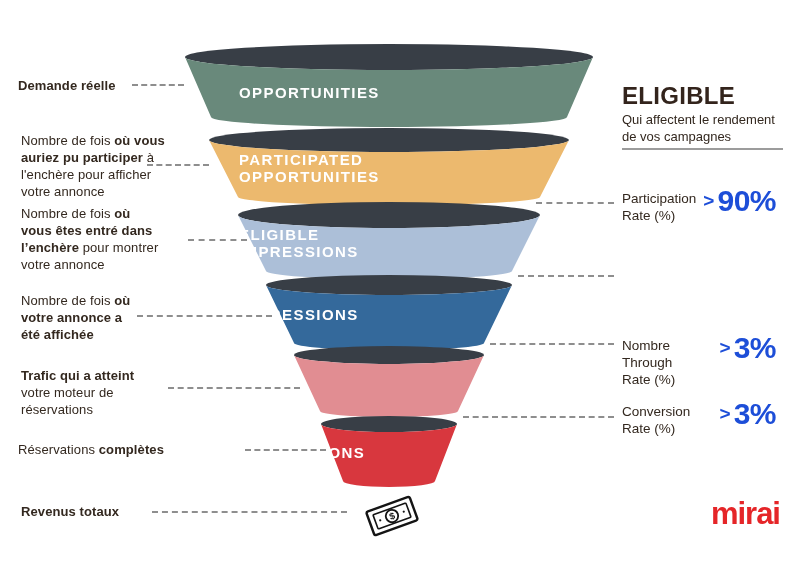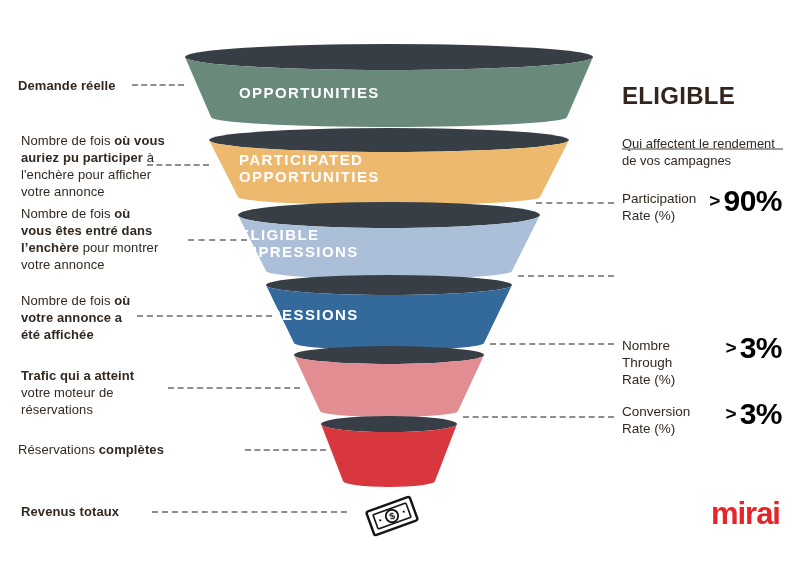--- a/index.html
+++ b/index.html
@@ -23,27 +23,27 @@
   .stage-label {
     position:absolute; width:300px; color:#ffffff;
     font-weight:700; font-size:15px; line-height:17px; letter-spacing:1.4px;
     white-space:pre-line;
   }
 
   
   .v-title { position:absolute; left:622px; top:82px; font-size:24px; font-weight:800;
              color:#33241C; letter-spacing:0.3px; }
   .v-sub   { position:absolute; left:622px; top:111px; width:175px; font-size:13px;
-             line-height:17px; color:#33281F; white-space:pre-line;margin-top:24px; }
+             line-height:17px; color:#33281F; white-space:pre-line; }
   .v-sep   { position:absolute; left:622px; top:148px; width:161px; height:2px; background:#9c9c9c; }
 
   .vrow { position:absolute; left:622px; width:164px; height:40px; }
   .vlabel { position:absolute; left:0; top:2px; width:96px; font-size:13.5px; line-height:17px;
             color:#33281F; white-space:pre-line; }
-  .vvalue { position:absolute; right:4px; top:-4px; text-align:right; color:#000000; white-space:nowrap; }
+  .vvalue { position:absolute; right:10px; top:-4px; text-align:right; color:#1d4ed8; white-space:nowrap; }
   .vvalue .gt  { font-size:19px; font-weight:800; position:relative; top:-4px; margin-right:3px; }
   .vvalue .num { font-size:30px; font-weight:800; letter-spacing:-0.5px; }
 
   
   .brand { position:absolute; left:690px; top:496px; width:90px; text-align:right;
            font-size:31px; font-weight:800; color:#E52528; letter-spacing:-1px; }
 </style>
 </head>
 <body>
 
@@ -91,20 +91,21 @@
     </g>
   </svg>
 
   <div class="stage-label" style="left:239px; top:84px;">OPPORTUNITIES</div>
   <div class="stage-label" style="left:239px; top:151px;">PARTICIPATED
 OPPORTUNITIES</div>
   <div class="stage-label" style="left:239px; top:226px;">ELIGIBLE
 IMPRESSIONS</div>
   <div class="stage-label" style="left:239px; top:306px;">IMPRESSIONS</div>
   <div class="stage-label" style="left:239px; top:375px;">CLICKS</div>
+  <div class="stage-label" style="left:239px; top:444px;">CONVERSIONS</div>
 
   <div class="llabel" style="left:18px; top:77px; width:130px;"><span class="b">Demande réelle</span></div>
 
   <div class="llabel" style="left:21px; top:132px; width:175px;"><span>Nombre de fois </span><span class="b">où vous
 auriez pu participer</span><span> à
 l'enchère pour afficher
 votre annonce</span></div>
 
   <div class="llabel" style="left:21px; top:205px; width:175px;"><span>Nombre de fois </span><span class="b">où
 vous êtes entré dans

